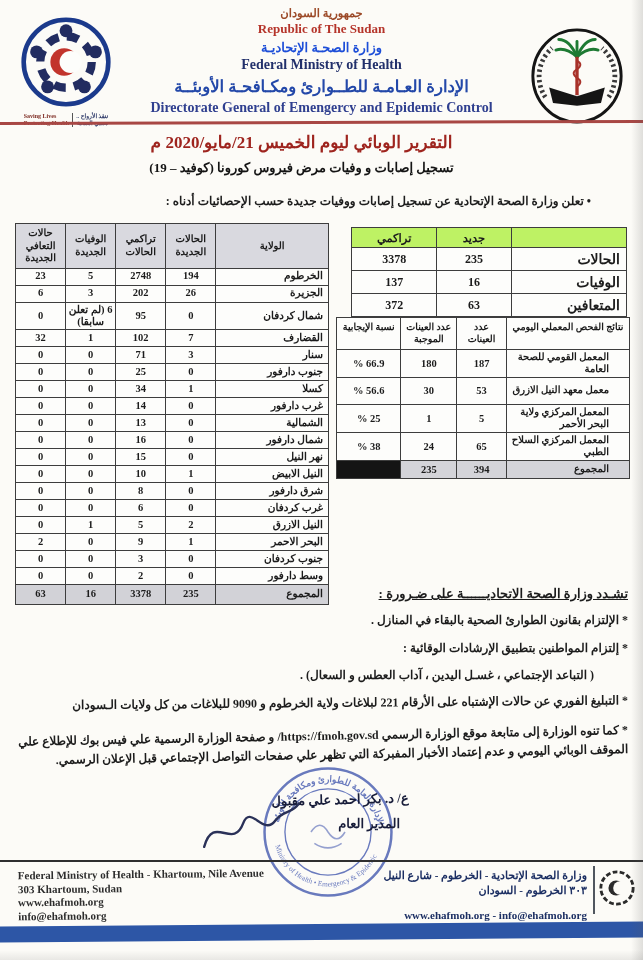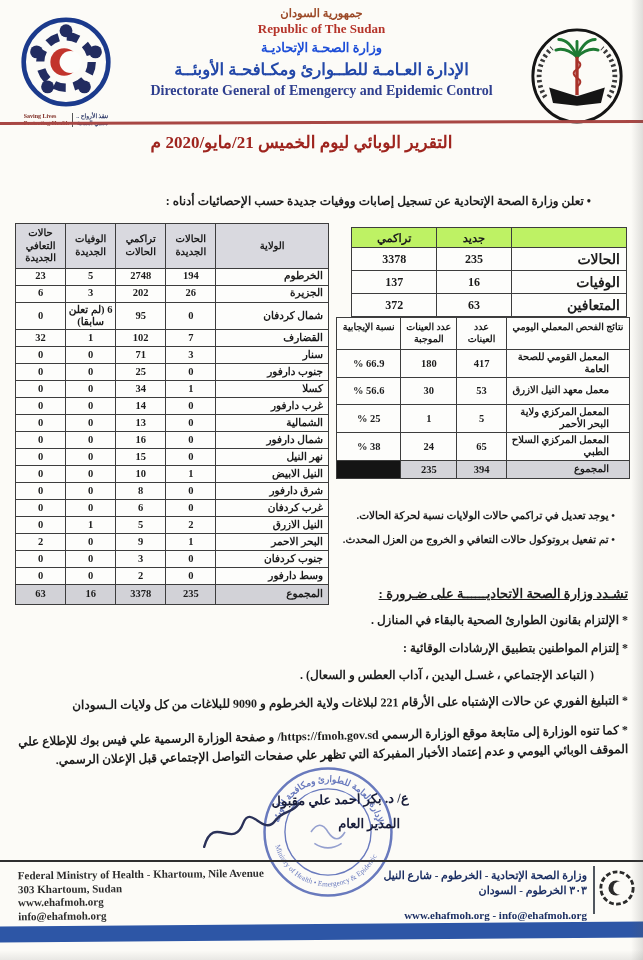--- a/index.html
+++ b/index.html
@@ -116,20 +116,21 @@
         <div>ننقذ الأرواح ..</div>
         <div>نحمي الصحة</div>
       </div>
     </div>
   </div>
 
   <div class="abs header-center">
     <div class="h-ar-country">جمهورية السودان</div>
     <div class="h-en-country">Republic of The Sudan</div>
     <div class="h-ar-ministry">وزارة الصحـة الإتحاديـة</div>
+    <div class="h-en-ministry">Federal Ministry of Health</div>
     <div class="h-ar-directorate">الإدارة العـامـة للطــوارئ ومكـافحـة الأوبئــة</div>
     <div class="h-en-directorate">Directorate General of Emengercy and Epidemic Control</div>
   </div>
 
   <div class="abs logo-right">
     <svg viewBox="0 0 100 104">
       <ellipse cx="50" cy="52" rx="46" ry="48" fill="none" stroke="#151515" stroke-width="3"></ellipse>
       <path d="M17,74 A39,39 0 0 1 24,23" fill="none" stroke="#3a3a3a" stroke-width="5" stroke-dasharray="2.5 3"></path>
       <path d="M83,74 A39,39 0 0 0 76,23" fill="none" stroke="#3a3a3a" stroke-width="5" stroke-dasharray="2.5 3"></path>
       <g stroke="#1e7a33" stroke-width="3" fill="none" stroke-linecap="round">
@@ -141,20 +142,21 @@
       </g>
       <line x1="50" y1="32" x2="50" y2="72" stroke="#a8322a" stroke-width="3.5"></line>
       <path d="M50,36 q7,4 0,9 q-7,4 0,9 q7,4 0,9" fill="none" stroke="#a8322a" stroke-width="2"></path>
       <path d="M21,64 L50,73 L79,64 L75,80 L50,83 L25,80 Z" fill="#151515"></path>
     </svg>
   </div>
 
   <div class="abs red-rule"></div>
 
   <div class="abs report-title" dir="rtl">التقرير الوبائي ليوم الخميس 21/مايو/2020 م</div>
+  <div class="abs report-subtitle" dir="rtl">تسجيل إصابات و وفيات مرض فيروس كورونا (كوفيد – 19)</div>
   <div class="abs intro">تعلن وزارة الصحة الإتحادية عن تسجيل إصابات ووفيات جديدة حسب الإحصائيات أدناه :</div>
 
   <table class="abs states-table" dir="rtl">
     <colgroup>
         <col style="width:36%">
         <col style="width:16%">
         <col style="width:16%">
         <col style="width:16%">
         <col style="width:16%">
       </colgroup>
@@ -371,21 +373,21 @@
         <th>نتائج الفحص المعملي اليومي</th>
         <th>عدد العينات</th>
         <th>عدد العينات الموجبة</th>
         <th>نسبة الإيجابية</th>
       </tr>
     </thead>
     <tbody>
 
         <tr>
           <td class="lab-name">المعمل القومي للصحة العامة</td>
-          <td>417</td>
+          <td>187</td>
           <td>180</td>
           <td class="pos-rate">% 66.9</td>
         </tr>
 
         <tr>
           <td class="lab-name">معمل معهد النيل الازرق</td>
           <td>53</td>
           <td>30</td>
           <td class="pos-rate">% 56.6</td>
         </tr>
@@ -407,24 +409,20 @@
     <tfoot>
       <tr>
         <td class="lab-name">المجموع</td>
         <td>394</td>
         <td>235</td>
         <td class="cell-black"></td>
       </tr>
     </tfoot>
   </table>
 
-  <div class="abs lab-notes">
-    <div>يوجد تعديل في تراكمي حالات الولايات  نسبة لحركة الحالات.</div>
-    <div>تم تفعيل بروتوكول حالات التعافي و الخروج من العزل المحدث.</div>
-  </div>
 
   <div class="abs emphasis">
     <div class="em-heading">تشـدد وزارة الصحة الاتحاديــــــة على ضـرورة :</div>
     <div class="em-line star">الإلتزام بقانون الطوارئ الصحية بالبقاء في المنازل .</div>
     <div class="em-line star">إلتزام المواطنين بتطبيق الإرشادات الوقائية :</div>
     <div class="em-line em-detail">( التباعد الإجتماعي ، غسـل اليدين ، آداب العطس و السعال) .</div>
     <div class="em-line star tilt1">التبليغ  الفوري عن حالات الإشتباه على الأرقام 221 لبلاغات ولاية الخرطوم و 9090 للبلاغات من كل ولايات الـسودان</div>
     <div class="em-line star tilt2">كما تنوه الوزارة إلى متابعة موقع الوزارة الرسمي https://fmoh.gov.sd/ و صفحة الوزارة الرسمية علي فيس بوك للإطلاع علي الموقف الوبائي اليومي و عدم إعتماد الأخبار المفبركة التي تظهر علي صفحات التواصل الإجتماعي قبل الإعلان الرسمي.</div>
   </div>
 

